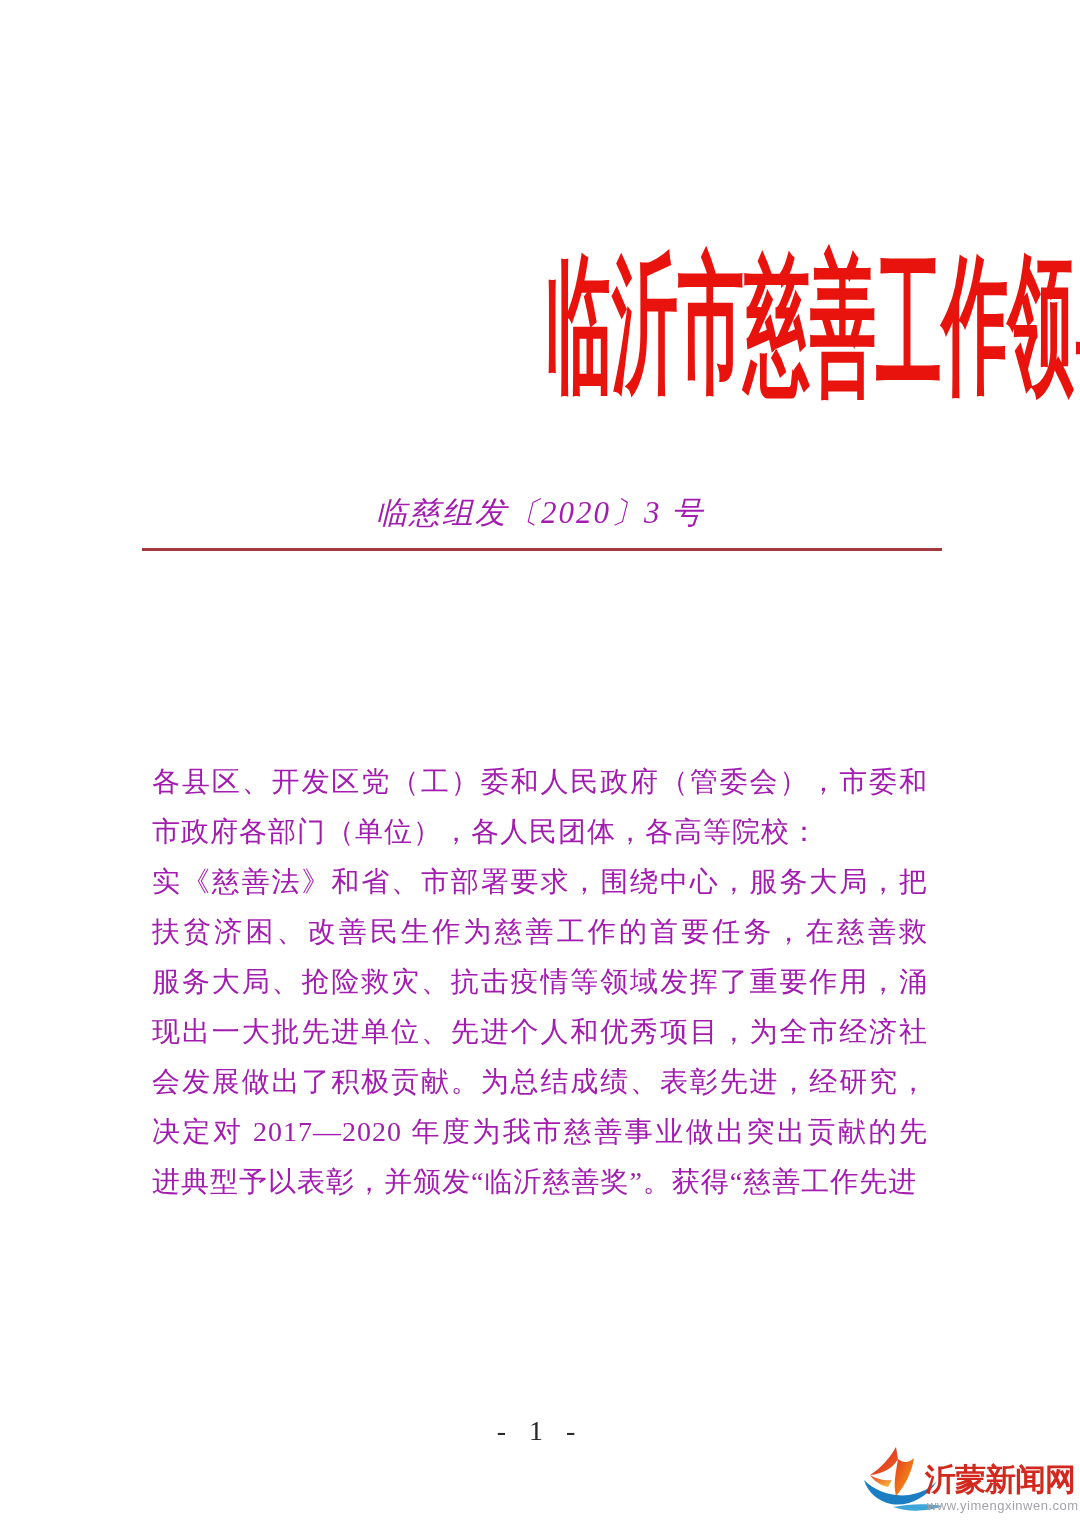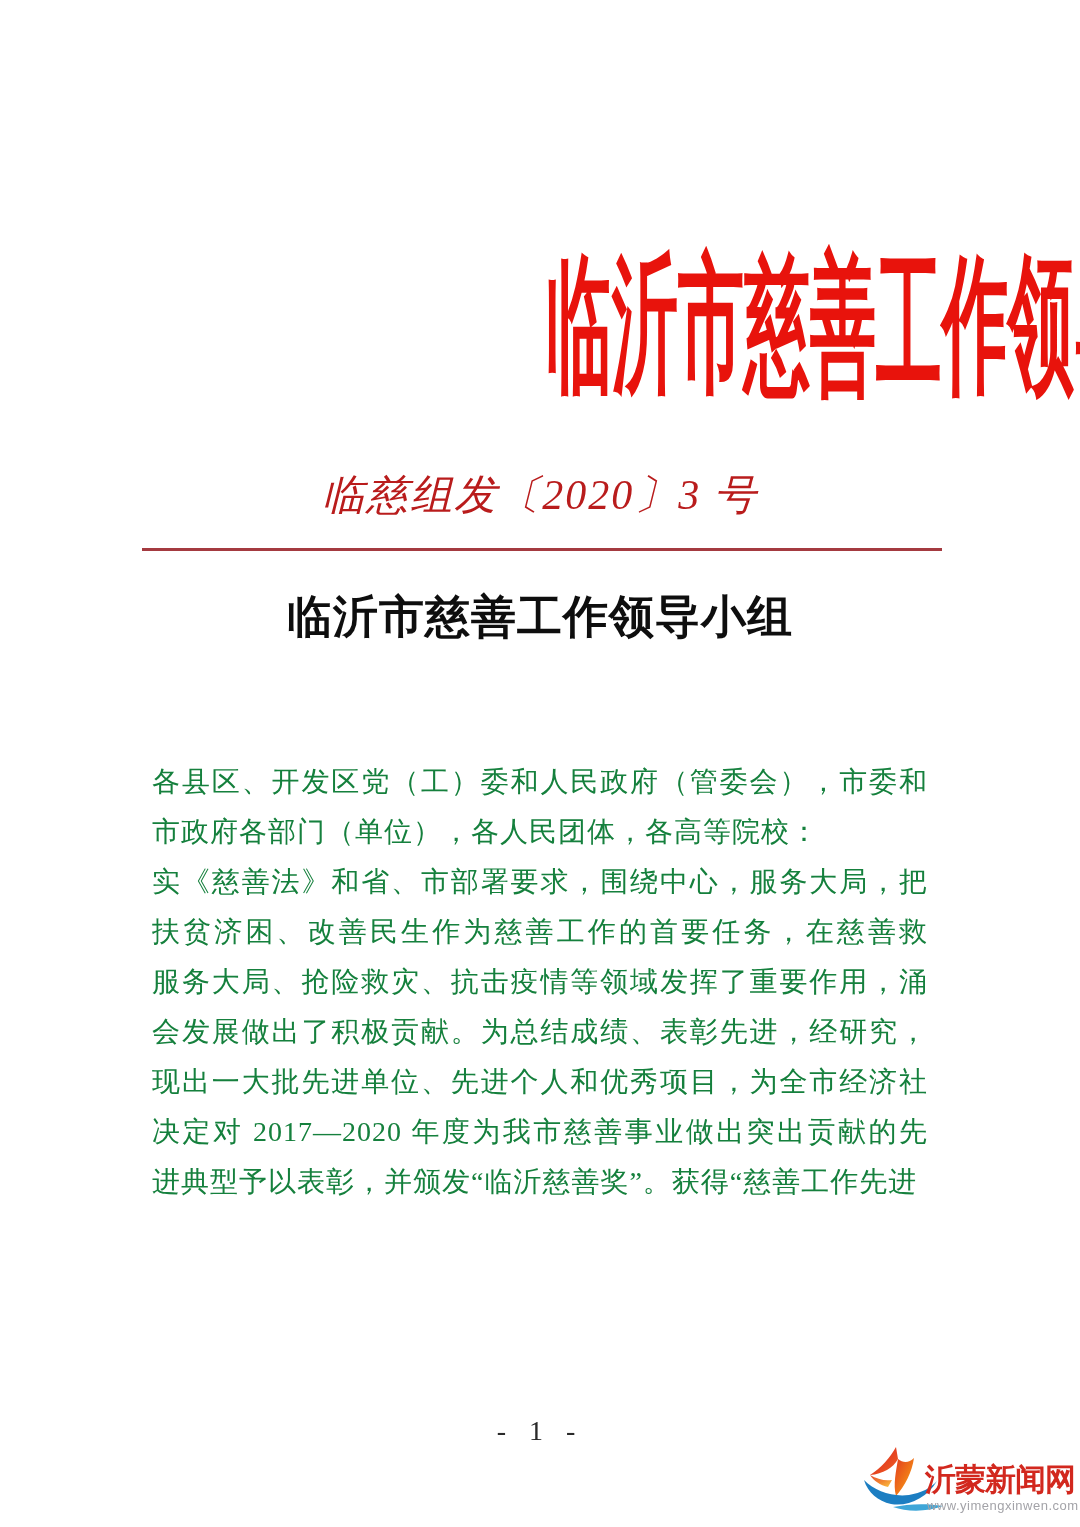--- a/index.html
+++ b/index.html
@@ -23,26 +23,26 @@
     font-size:150px; line-height:170px;
     font-weight:bold;
     color:#e8130c;
     transform:scaleX(0.44);
     transform-origin:center center;
     font-family:"Liberation Serif","DejaVu Serif",serif;
   }
 
   
   .doc-number {
-    position:absolute; top:476px; left:0; width:100%;
+    position:absolute; top:494px; left:0; width:100%;
     text-align:center;
-    font-size:42px; line-height:38px;
+    font-size:31px; line-height:38px;
     font-style:italic;
     letter-spacing:2px;
-    color:#b91c1c;
+    color:#a21caf;
   }
 
   
   .red-line {
     position:absolute; top:548px; left:142px;
     width:800px; height:3px;
     background:#a43a40;
   }
 
   
@@ -53,21 +53,21 @@
     color:#0e0e0e;
     font-size:45px; line-height:55px;
     letter-spacing:1px;
   }
 
   
   .body-text {
     position:absolute; top:757px; left:152px;
     width:776px;
     font-size:28px; line-height:50px;
-    color:#15803d;
+    color:#a21caf;
     letter-spacing:1px;
   }
   .body-line {
     height:50px; overflow:hidden;
     text-align:justify;
     text-align-last:justify;
   }
   .body-line.para-end { text-align-last:left; }
   .body-line.indent { text-indent:2em; }
 
@@ -92,31 +92,30 @@
 
   <div class="masthead">
     <span class="masthead-text">临沂市慈善工作领导小组文件</span>
   </div>
 
   <div class="doc-number">临慈组发〔2020〕3 号</div>
 
   <div class="red-line"></div>
 
   <div class="doc-title">
-    <div>临沂市慈善工作领导小组</div>
   </div>
 
   <div class="body-text">
     <div class="body-line">各县区、开发区党（工）委和人民政府（管委会），市委和</div>
     <div class="body-line para-end">市政府各部门（单位），各人民团体，各高等院校：</div>
     <div class="body-line">实《慈善法》和省、市部署要求，围绕中心，服务大局，把</div>
     <div class="body-line">扶贫济困、改善民生作为慈善工作的首要任务，在慈善救助、</div>
     <div class="body-line">服务大局、抢险救灾、抗击疫情等领域发挥了重要作用，涌</div>
+    <div class="body-line">现出一大批先进单位、先进个人和优秀项目，为全市经济社</div>
     <div class="body-line">会发展做出了积极贡献。为总结成绩、表彰先进，经研究，</div>
-    <div class="body-line">现出一大批先进单位、先进个人和优秀项目，为全市经济社</div>
     <div class="body-line">决定对 2017—2020 年度为我市慈善事业做出突出贡献的先</div>
     <div class="body-line para-end">进典型予以表彰，并颁发“临沂慈善奖”。获得“慈善工作先进</div>
   </div>
 
   <div class="page-number">- 1 -</div>
 
   <div class="site-watermark">
     <svg width="215" height="72" viewBox="0 0 215 72" xmlns="http://www.w3.org/2000/svg">
       <defs>
         <linearGradient id="sailGrad" x1="0" y1="0" x2="1" y2="1">

